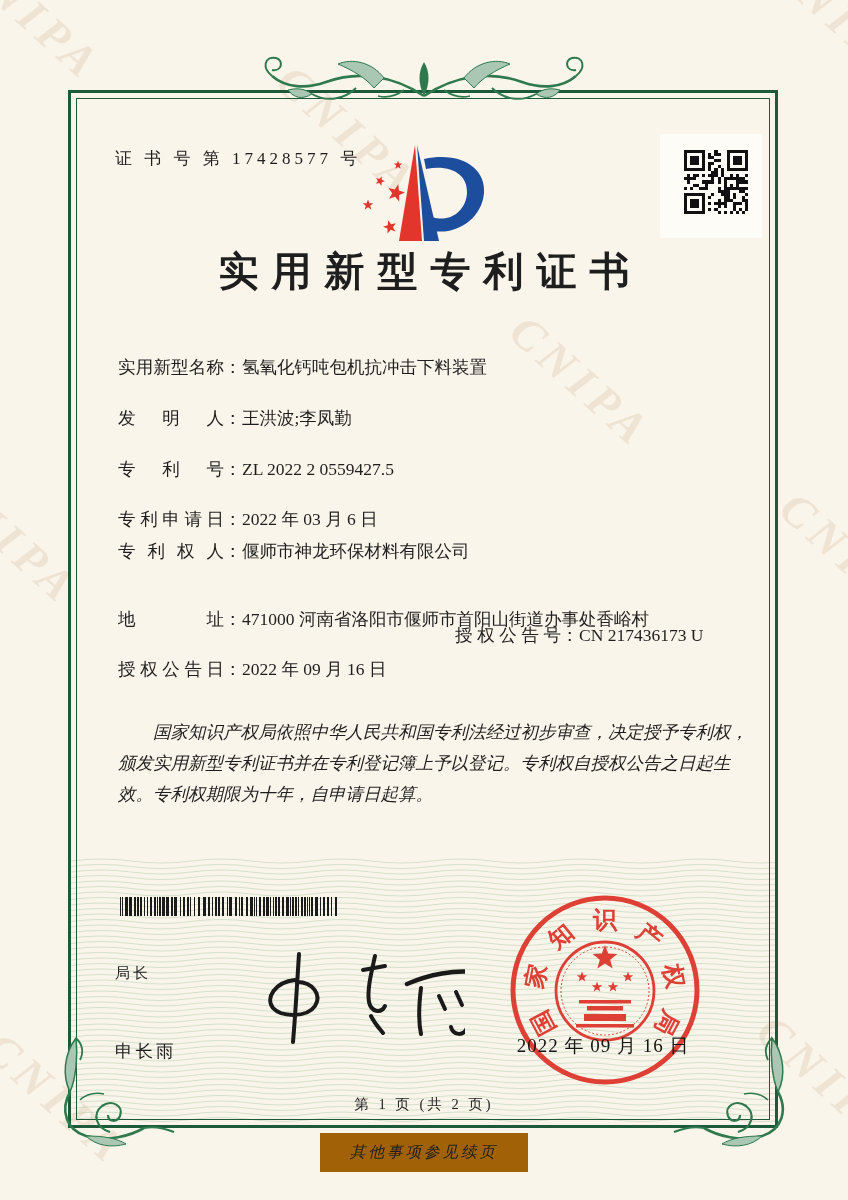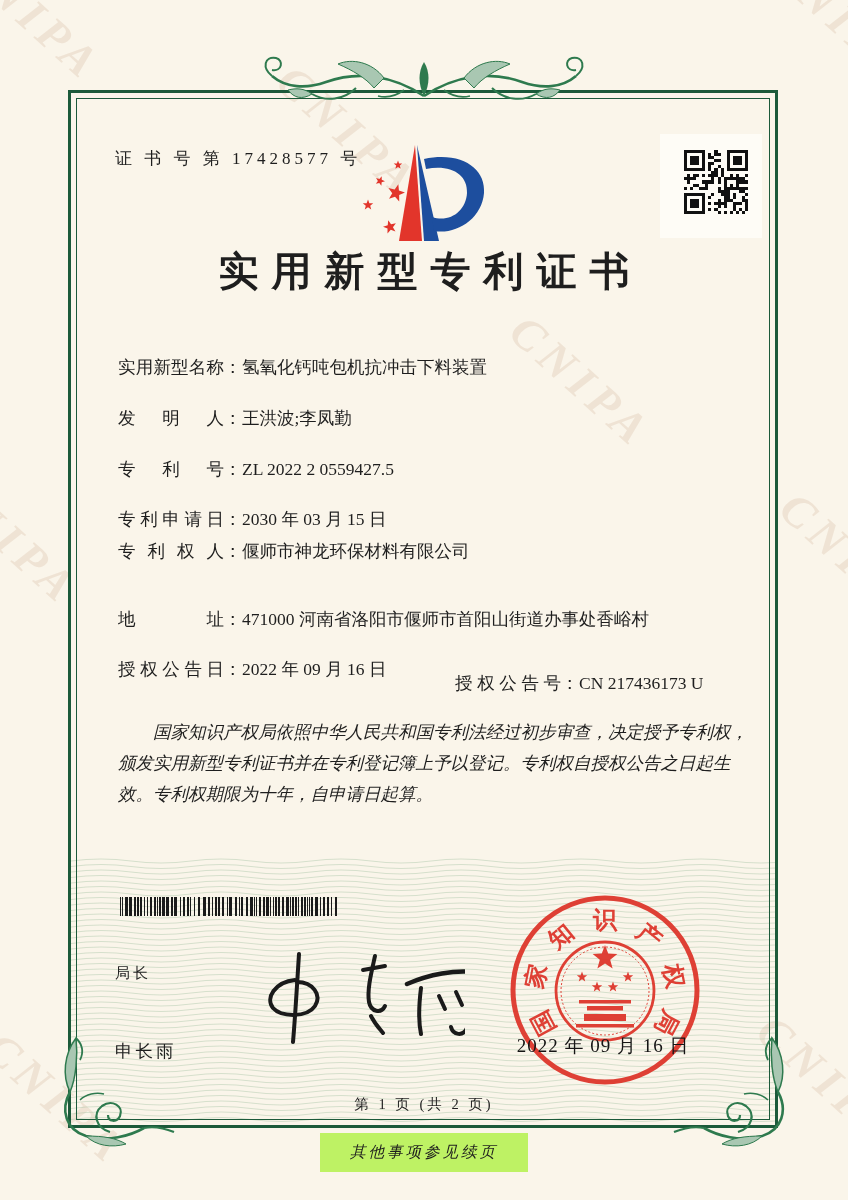--- a/index.html
+++ b/index.html
@@ -15,32 +15,32 @@
   
   .cert-no{left:115px;top:147px;font-size:17px;letter-spacing:4px;}
   .qr-box{left:660px;top:134px;width:102px;height:104px;background:#fefcf6;}
   .title{left:0;top:244px;width:100%;text-align:center;font-size:40px;font-weight:bold;
          letter-spacing:13px;text-indent:13px;}
   
   .field{position:absolute;left:118px;font-size:17.5px;white-space:nowrap;}
   .field .flabel{display:inline-block;width:106px;text-align:justify;text-align-last:justify;}
   .field .fcolon{display:inline-block;width:18px;}
   .f1{top:355px}.f2{top:406px}.f3{top:457px}.f4{top:507px}
-  .f5{top:539px}.f6{top:607px}.f7{top:657px}.f8{top:671px;left:455px}
+  .f5{top:539px}.f6{top:607px}.f7{top:657px}.f8{top:623px;left:455px}
   
   .body-text{left:118px;top:699px;width:640px;font-size:17.5px;line-height:31px;
              font-style:italic;margin-top:18px;}
   .body-text p{margin:0;text-indent:2em;}
   
   .director-title{left:115px;top:964px;font-size:15px;letter-spacing:3px;}
   .director-name{left:115px;top:999px;font-size:17.5px;letter-spacing:3px;margin-top:40px;}
   .seal-date{left:503px;top:1033px;width:200px;text-align:center;font-size:19px;
              letter-spacing:1px;color:#151515;}
   .page-info{left:0;top:1095px;width:100%;text-align:center;font-size:14.5px;letter-spacing:3px;}
-  .note-box{left:50%;top:1133px;transform:translateX(-50%);background:#bef264;
+  .note-box{left:50%;top:1133px;transform:translateX(-50%);background:#a16207;
             padding:9px 30px;font-size:15.5px;font-style:italic;letter-spacing:3px;white-space:nowrap;}
 </style>
 </head>
 <body>
 
 <div class="page">
 
   <div id="wm-layer">
       <span class="wm" style="left: -55px; top: -12px;">CNIPA</span>
       <span class="wm" style="left: 262px; top: 105px;">CNIPA</span>
@@ -287,21 +287,21 @@
   <div class="field f1">
     <span class="flabel">实用新型名称</span><span class="fcolon">：</span><span class="fvalue">氢氧化钙吨包机抗冲击下料装置</span>
   </div>
   <div class="field f2">
     <span class="flabel">发明人</span><span class="fcolon">：</span><span class="fvalue">王洪波;李凤勤</span>
   </div>
   <div class="field f3">
     <span class="flabel">专利号</span><span class="fcolon">：</span><span class="fvalue">ZL 2022 2 0559427.5</span>
   </div>
   <div class="field f4">
-    <span class="flabel">专利申请日</span><span class="fcolon">：</span><span class="fvalue">2030 年 03 月 15 日</span>
+    <span class="flabel">专利申请日</span><span class="fcolon">：</span><span class="fvalue">2022 年 03 月 6 日</span>
   </div>
   <div class="field f5">
     <span class="flabel">专利权人</span><span class="fcolon">：</span><span class="fvalue">偃师市神龙环保材料有限公司</span>
   </div>
   <div class="field f6">
     <span class="flabel">地址</span><span class="fcolon">：</span><span class="fvalue">471000 河南省洛阳市偃师市首阳山街道办事处香峪村</span>
   </div>
   <div class="field f7">
     <span class="flabel">授权公告日</span><span class="fcolon">：</span><span class="fvalue">2022 年 09 月 16 日</span>
   </div>

